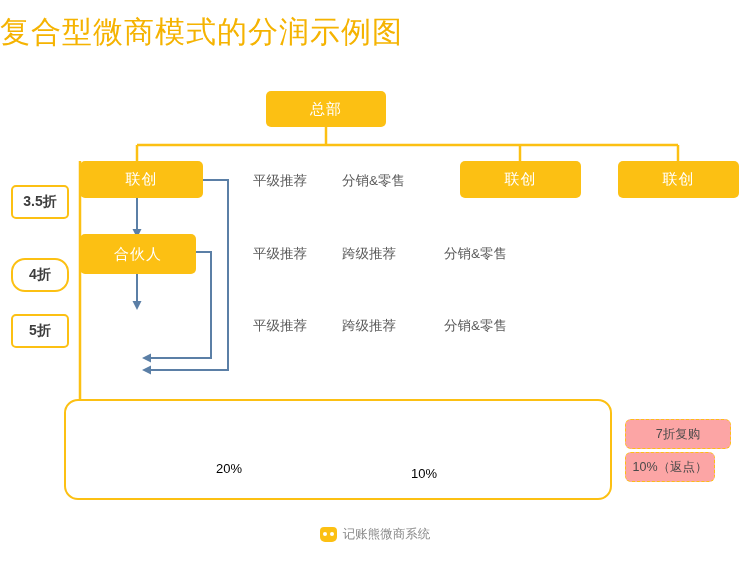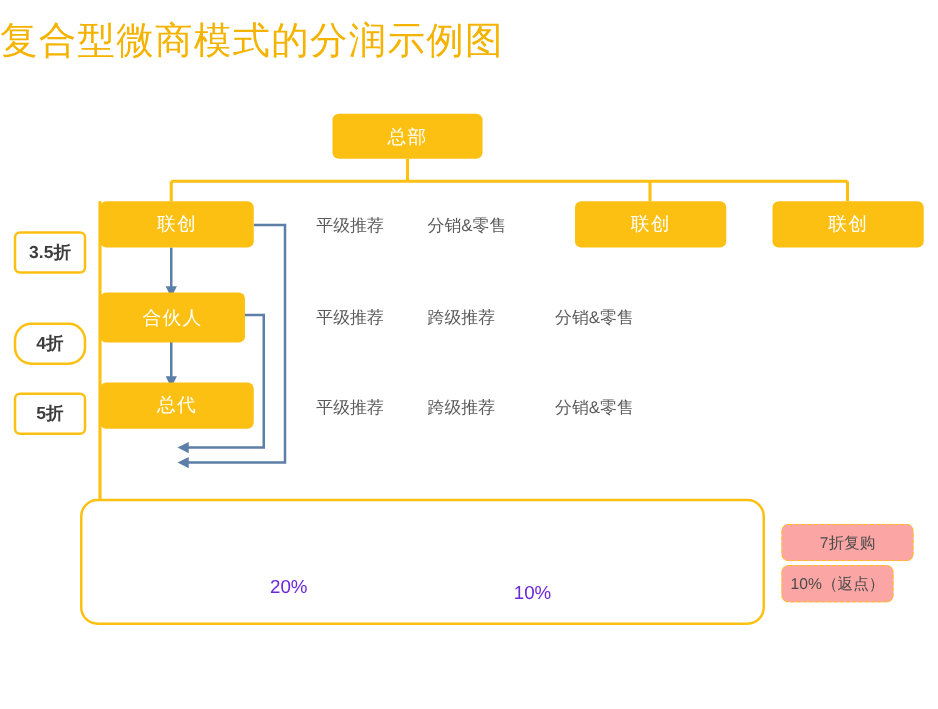--- a/index.html
+++ b/index.html
@@ -97,22 +97,22 @@
     display: flex;
     align-items: center;
     justify-content: center;
     box-sizing: border-box;
     white-space: nowrap;
   }
 
   
   .pct {
     position: absolute;
-    font-size: 15px;
-    color: #6d28d9;
+    font-size: 13px;
+    color: #000000;
   }
 
   
   #connectors {
     position: absolute;
     left: 0;
     top: 0;
     width: 750px;
     height: 567px;
     pointer-events: none;
@@ -210,23 +210,20 @@
   </div>
 
   <div class="node" style="left:618px; top:161px; width:121px; height:37px;">
     <span>联创</span>
   </div>
 
   <div class="node" style="left:80px; top:234px; width:116px; height:40px;">
     <span>合伙人</span>
   </div>
 
-  <div class="node" style="left:80px; top:306px; width:123px; height:37px;">
-    <span>总代</span>
-  </div>
 
   <div class="node" style="left:76px; top:418px; width:124px; height:37px;">
     <span>分销会员</span>
   </div>
 
   <div class="node" style="left:272px; top:418px; width:128px; height:37px;">
     <span>分销会员1</span>
   </div>
 
   <div class="node" style="left:466px; top:418px; width:128px; height:37px;">
@@ -259,14 +256,18 @@
   <div class="pct" style="left:216px; top:461px;">20%</div>
   <div class="pct" style="left:411px; top:466px;">10%</div>
 
   <div class="dashbox" style="left:625px; top:419px; width:106px; height:30px;">
     <span>7折复购</span>
   </div>
   <div class="dashbox" style="left:625px; top:452px; width:90px; height:30px;">
     <span>10%（返点）</span>
   </div>
 
+  <div id="footer">
+    <div class="bearlogo"></div>
+    <div class="ftext">记账熊微商系统</div>
+  </div>
 
 </div>
 
 </body></html>

